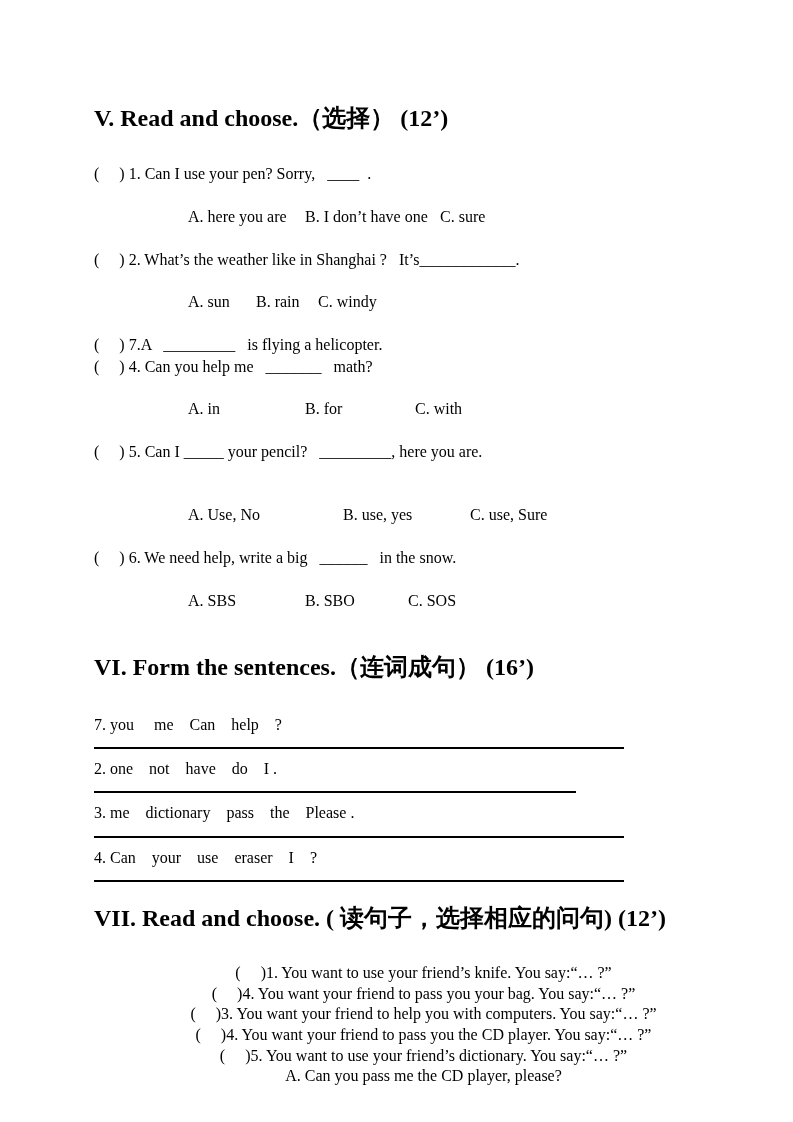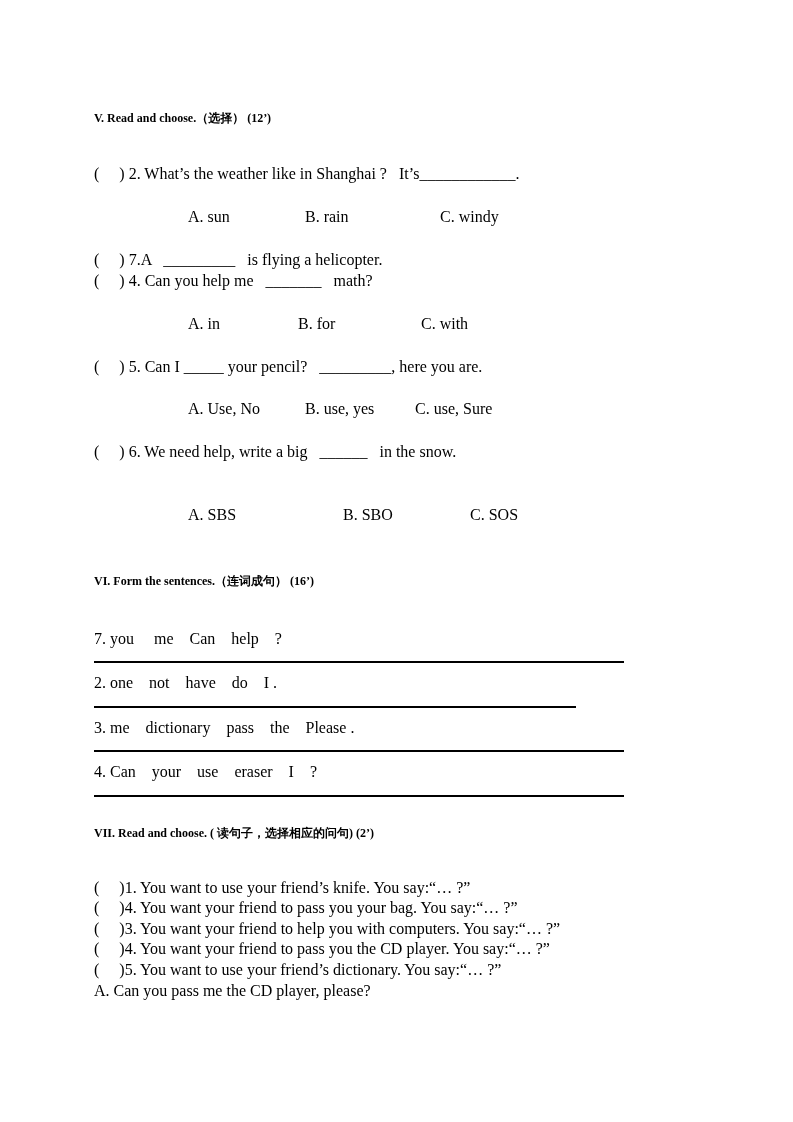--- a/index.html
+++ b/index.html
@@ -11,21 +11,21 @@
     background: #ffffff;
     color: #000000;
     font-family: "Liberation Serif", "DejaVu Serif", serif;
     font-size: 16px;
     overflow: hidden;
     box-sizing: border-box;
     padding: 0 40px 0 94px;
   }
   .heading {
     font-weight: 700;
-    font-size: 12px;
+    font-size: 24px;
     line-height: 23px;
     white-space: pre;
   }
   .h-v    { margin: 107px 0 33px 0; }
   .h-vi   { margin: 23px 0 35px 0; }
   .h-vii  { margin: 25px 0 33px 0; }
 
   .qtext, .opts, .line, .vi-text { white-space: pre; }
 
   
@@ -47,31 +47,37 @@
   .vi-text { line-height: 21.4px; }
   .answer-line {
     height: 12px;
     width: 530px;
     border-bottom: 2px solid #000000;
     margin-bottom: 9px;
   }
   div.vi-item:nth-of-type(2) .answer-line { width: 482px; }
 
   
-  .s-vii .line { line-height: 20.6px; }
+  .s-vii .line { line-height: 20.6px; text-align: center; }
 </style>
 </head>
 <body>
 
 <div class="page">
 
   <section class="s-v">
     <div class="heading h-v">V. Read and choose.（选择） (12’)</div>
     <div>
 
+        <div class="v-q">
+          <div class="qtext">(     ) 1. Can I use your pen? Sorry,   ____  .</div>
+          <div class="opts">
+            <span class="opt opt-a">A. here you are</span><span class="opt opt-b">B. I don’t have one</span><span class="opt opt-c">C. sure</span>
+          </div>
+        </div>
 
         <div class="v-q">
           <div class="qtext">(     ) 2. What’s the weather like in Shanghai ?   It’s____________.</div>
           <div class="opts">
             <span class="opt opt-a">A. sun</span><span class="opt opt-b">B. rain</span><span class="opt opt-c">C. windy</span>
           </div>
         </div>
 
         <div class="v-q">
           <div class="qtext">(     ) 7.A   _________   is flying a helicopter.</div>
@@ -120,21 +126,21 @@
         </div>
 
         <div class="vi-item">
           <div class="vi-text">4. Can    your    use    eraser    I    ?</div>
           <div class="answer-line"></div>
         </div>
       </div>
   </section>
 
   <section class="s-vii">
-    <div class="heading h-vii">VII. Read and choose. ( 读句子，选择相应的问句) (2’)</div>
+    <div class="heading h-vii">VII. Read and choose. ( 读句子，选择相应的问句) (12’)</div>
     <div>
 
         <div class="line">(     )1. You want to use your friend’s knife. You say:“… ?”</div>
 
         <div class="line">(     )4. You want your friend to pass you your bag. You say:“… ?”</div>
 
         <div class="line">(     )3. You want your friend to help you with computers. You say:“… ?”</div>
 
         <div class="line">(     )4. You want your friend to pass you the CD player. You say:“… ?”</div>
 

